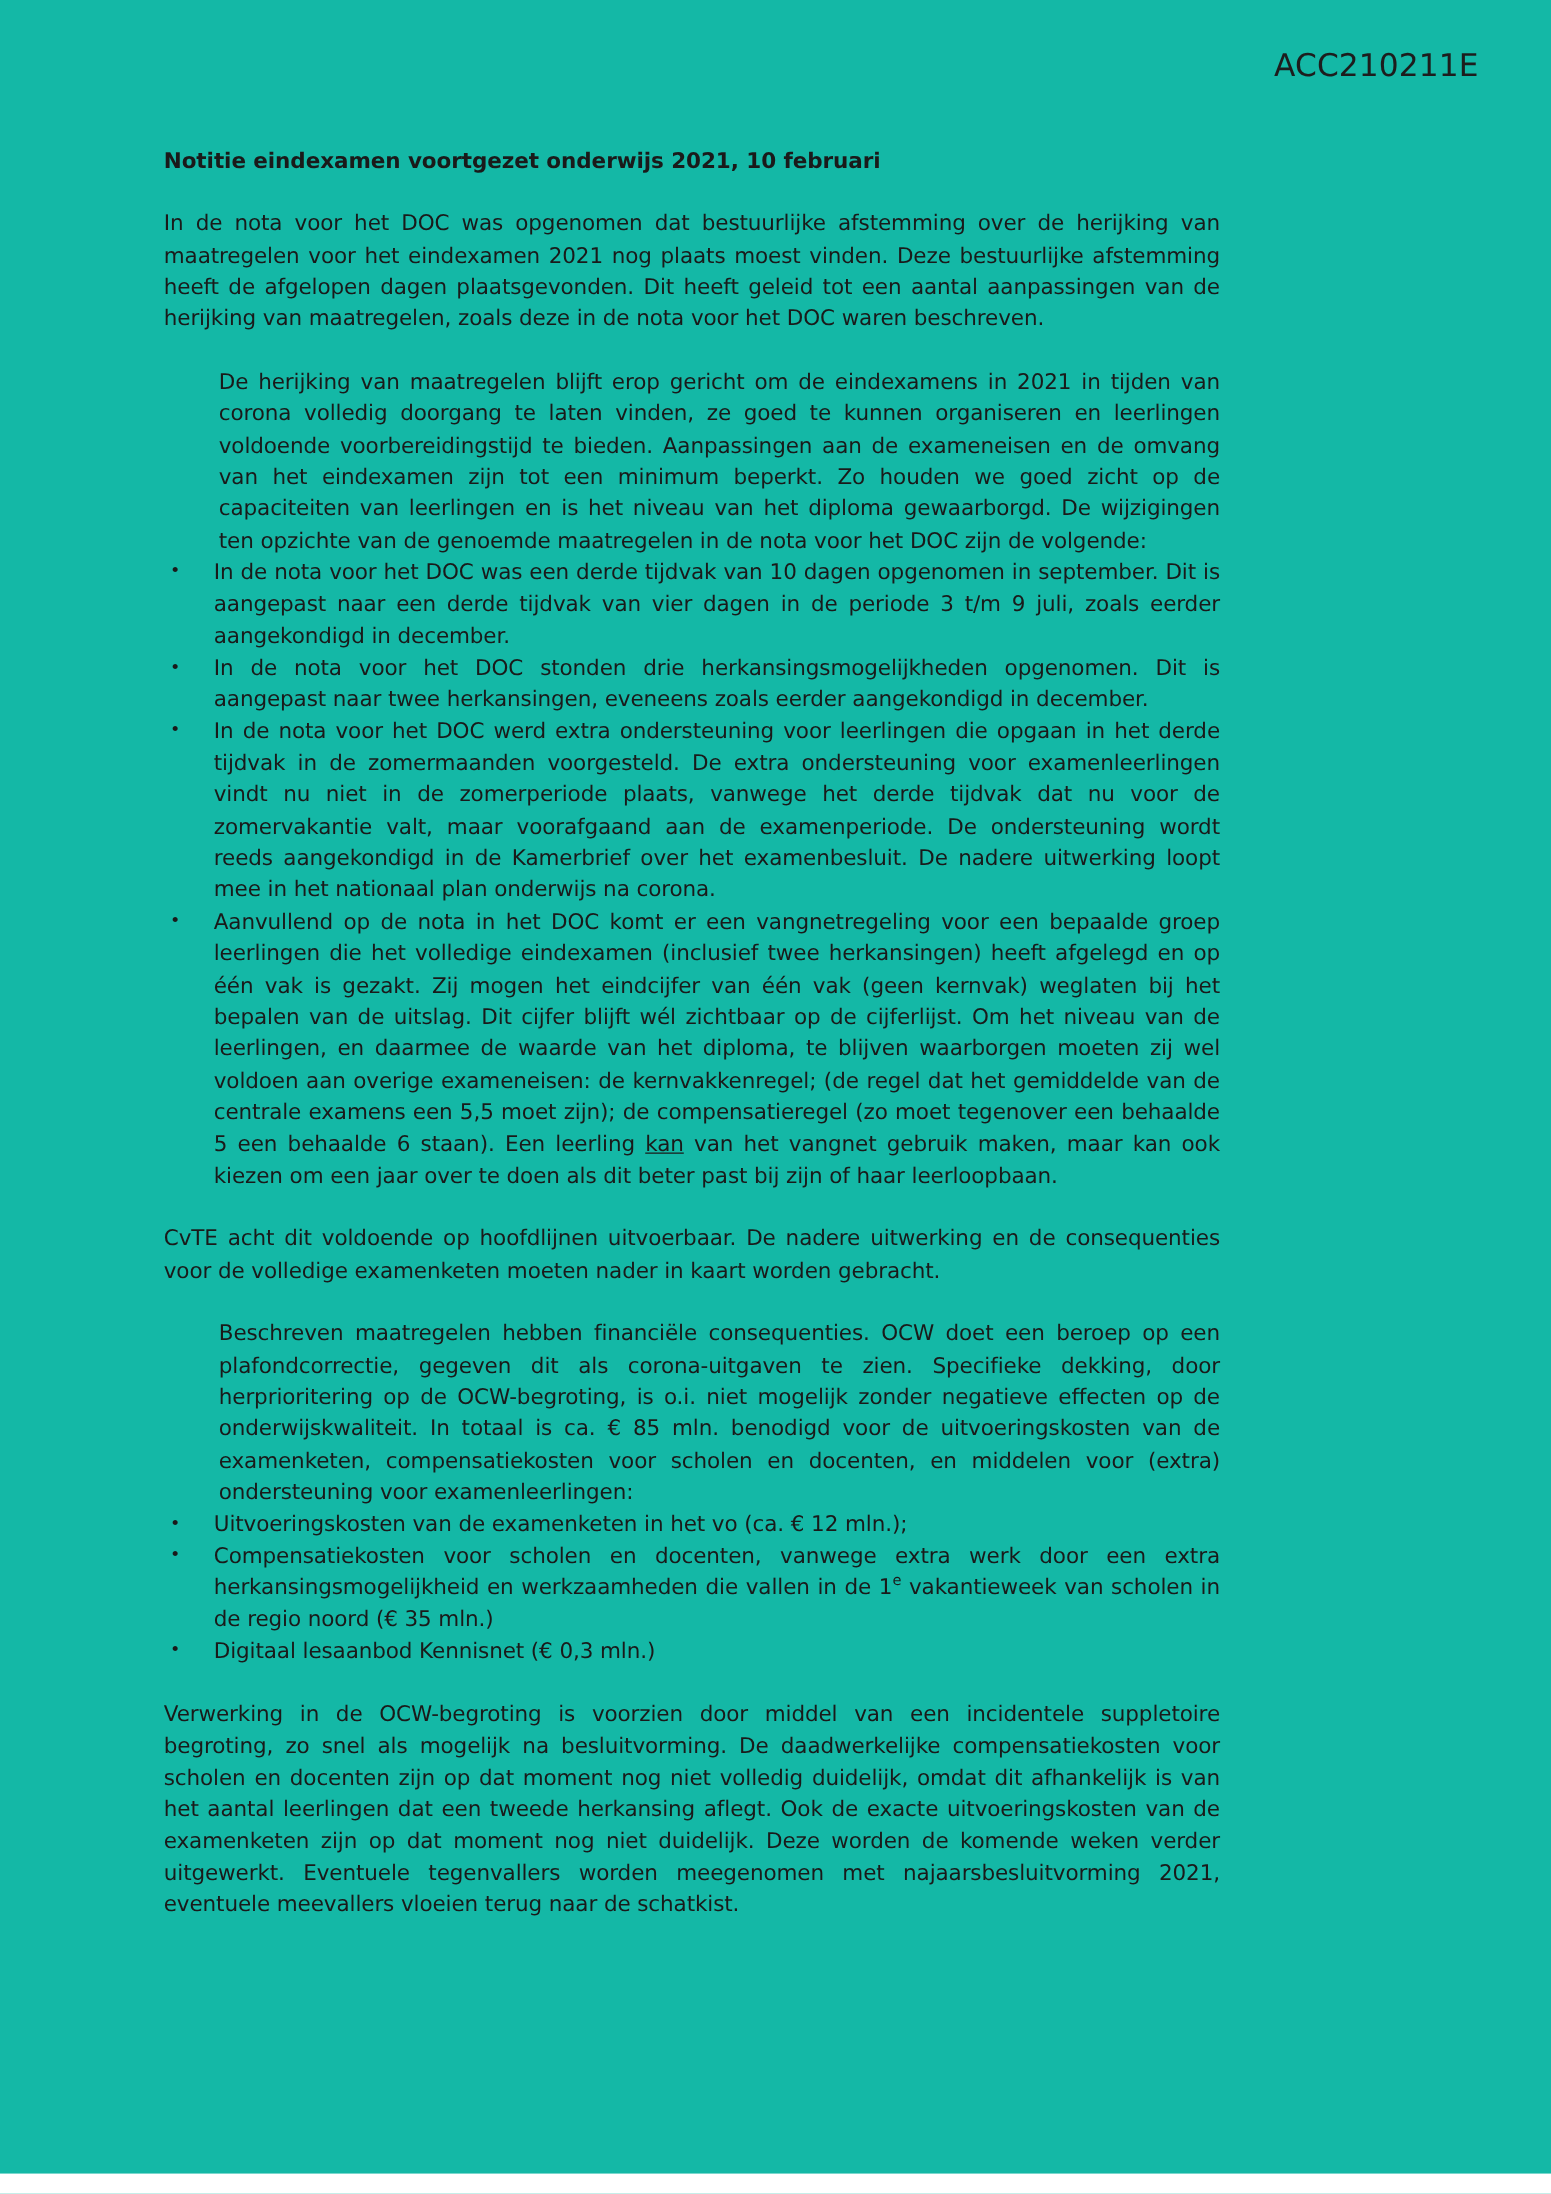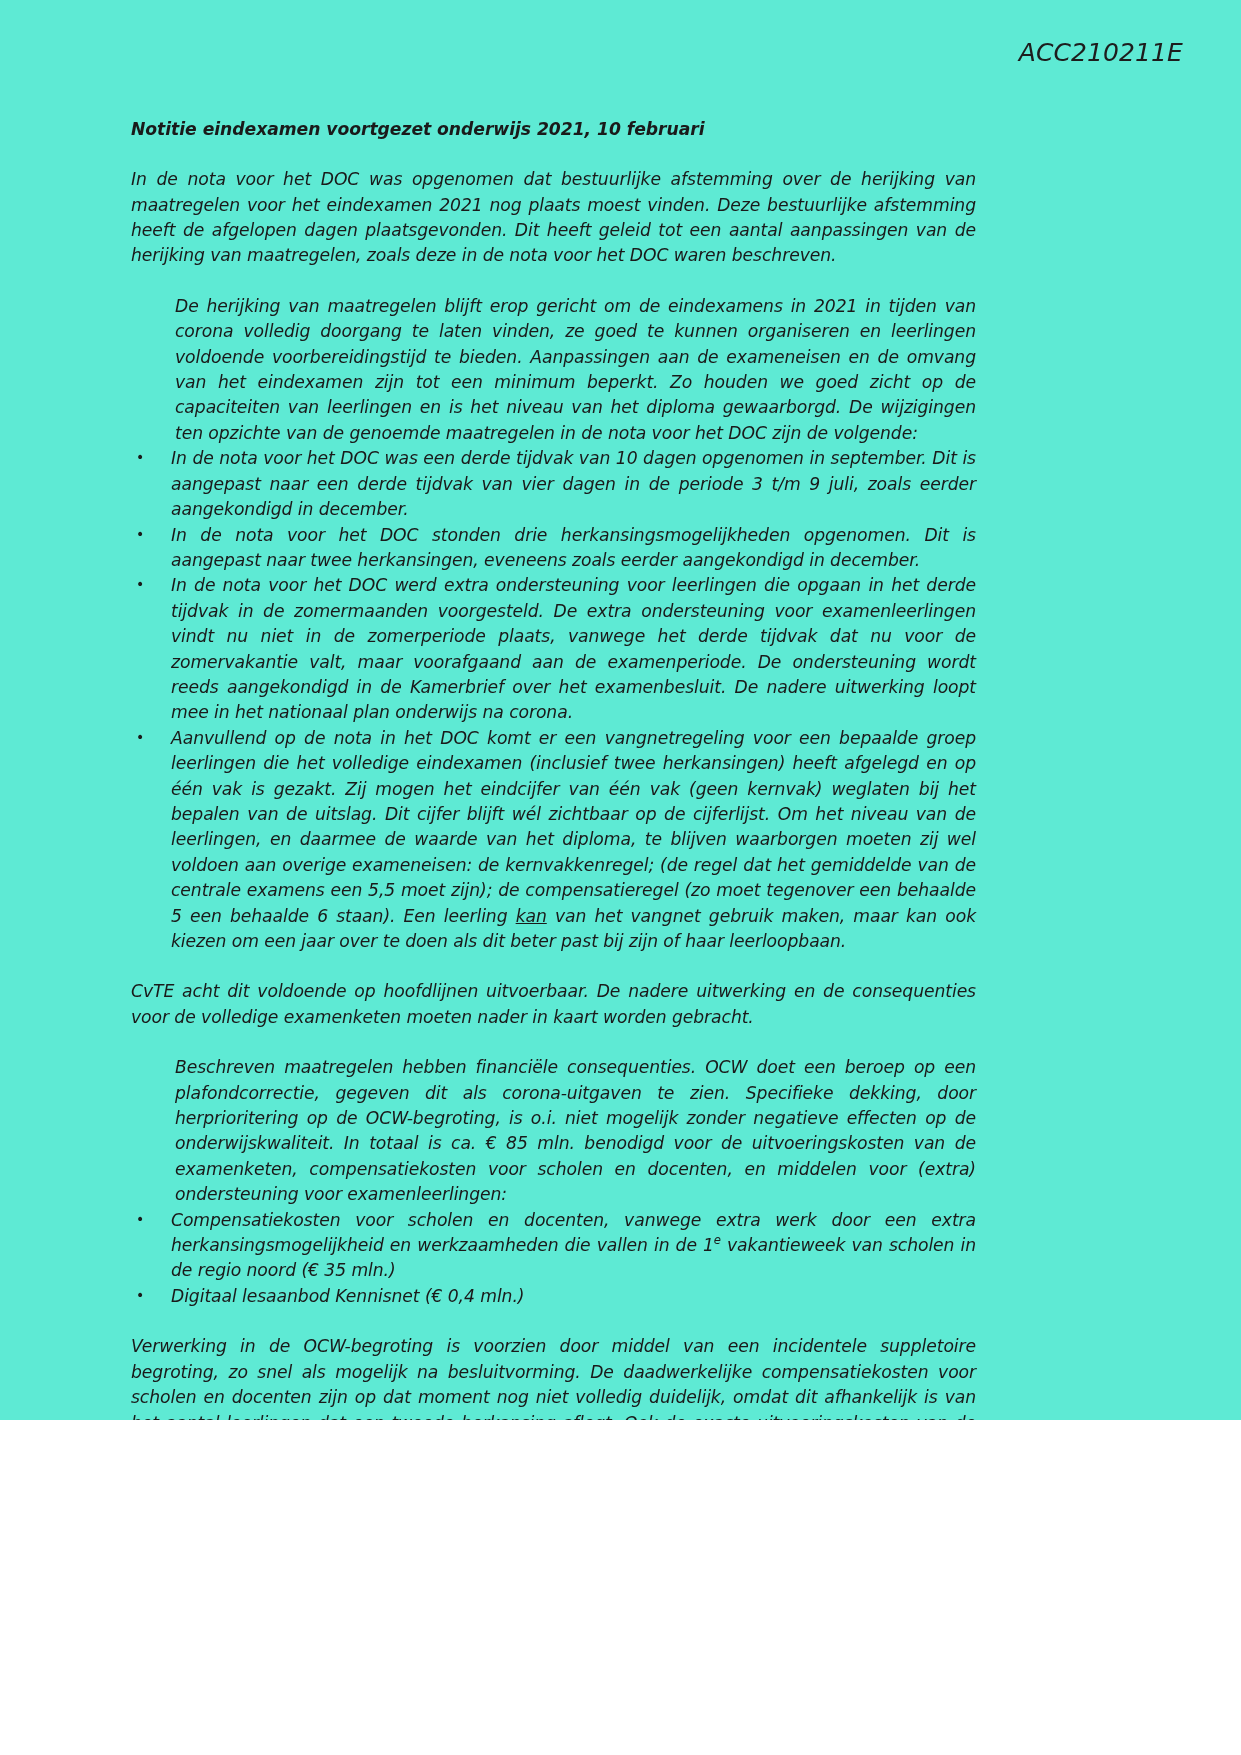--- a/index.html
+++ b/index.html
@@ -3,28 +3,27 @@
 <meta charset="utf-8">
 <style>
   html, body {
     margin: 0;
     padding: 0;
     background: #ffffff;
   }
   .page {
     position: relative;
     width: 1241px;
-    height: 1420px;
+    height: 1739px;
     margin: 0 auto;
-    background: #5eead4;
+    background: #14b8a6;
     font-family: "DejaVu Sans", sans-serif;
     color: #1a1a1a;
     box-sizing: border-box;
     overflow: hidden;
-    font-style: italic;
   }
   .doc-ref {
     position: absolute;
     top: 38px;
     right: 58px;
     font-size: 25px;
     line-height: 1.2;
     color: #1d1d1d;
     letter-spacing: 0.1px;
     white-space: nowrap;
@@ -108,20 +107,21 @@
       <li>In de nota voor het DOC stonden drie herkansingsmogelijkheden opgenomen. Dit is aangepast naar twee herkansingen, eveneens zoals eerder aangekondigd in december.</li>
       <li>In de nota voor het DOC werd extra ondersteuning voor leerlingen die opgaan in het derde tijdvak in de zomermaanden voorgesteld. De extra ondersteuning voor examenleerlingen vindt nu niet in de zomerperiode plaats, vanwege het derde tijdvak dat nu voor de zomervakantie valt, maar voorafgaand aan de examenperiode. De ondersteuning wordt reeds aangekondigd in de Kamerbrief over het examenbesluit. De nadere uitwerking loopt mee in het nationaal plan onderwijs na corona.</li>
       <li><span>Aanvullend op de nota in het DOC komt er een vangnetregeling voor een bepaalde groep leerlingen die het volledige eindexamen (inclusief twee herkansingen) heeft afgelegd en op één vak is gezakt. Zij mogen het eindcijfer van één vak (geen kernvak) weglaten bij het bepalen van de uitslag. Dit cijfer blijft wél zichtbaar op de cijferlijst. Om het niveau van de leerlingen, en daarmee de waarde van het diploma, te blijven waarborgen moeten zij wel voldoen aan overige exameneisen: de kernvakkenregel; (de regel dat het gemiddelde van de centrale examens een 5,5 moet zijn); de compensatieregel (zo moet tegenover een behaalde 5 een behaalde 6 staan). Een leerling </span><span class="u">kan</span><span> van het vangnet gebruik maken, maar kan ook kiezen om een jaar over te doen als dit beter past bij zijn of haar leerloopbaan.</span></li>
     </ul>
 
     <p class="para">CvTE acht dit voldoende op hoofdlijnen uitvoerbaar. De nadere uitwerking en de consequenties voor de volledige examenketen moeten nader in kaart worden gebracht.</p>
 
     <p class="para tight">Beschreven maatregelen hebben financiële consequenties. OCW doet een beroep op een plafondcorrectie, gegeven dit als corona-uitgaven te zien. Specifieke dekking, door herprioritering op de OCW-begroting, is o.i. niet mogelijk zonder negatieve effecten op de onderwijskwaliteit. In totaal is ca. € 85 mln. benodigd voor de uitvoeringskosten van de examenketen, compensatiekosten voor scholen en docenten, en middelen voor (extra) ondersteuning voor examenleerlingen:</p>
 
     <ul class="bullets tight">
+      <li><span>Uitvoeringskosten van de examenketen in het vo (ca. € 12 mln.);</span><sup></sup><span></span></li>
       <li><span>Compensatiekosten voor scholen en docenten, vanwege extra werk door een extra herkansingsmogelijkheid en werkzaamheden die vallen in de 1</span><sup>e</sup><span> vakantieweek van scholen in de regio noord (€ 35 mln.)</span></li>
-      <li><span>Digitaal lesaanbod Kennisnet (€ 0,4 mln.)</span><sup></sup><span></span></li>
+      <li><span>Digitaal lesaanbod Kennisnet (€ 0,3 mln.)</span><sup></sup><span></span></li>
     </ul>
 
     <p class="para">Verwerking in de OCW-begroting is voorzien door middel van een incidentele suppletoire begroting, zo snel als mogelijk na besluitvorming. De daadwerkelijke compensatiekosten voor scholen en docenten zijn op dat moment nog niet volledig duidelijk, omdat dit afhankelijk is van het aantal leerlingen dat een tweede herkansing aflegt. Ook de exacte uitvoeringskosten van de examenketen zijn op dat moment nog niet duidelijk. Deze worden de komende weken verder uitgewerkt. Eventuele tegenvallers worden meegenomen met najaarsbesluitvorming 2021, eventuele meevallers vloeien terug naar de schatkist.</p>
 
   </div>
 </div>
 
 </body></html>

